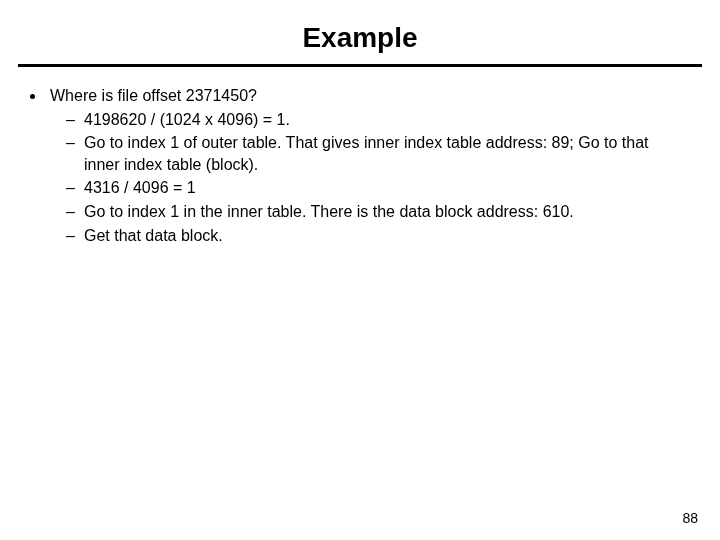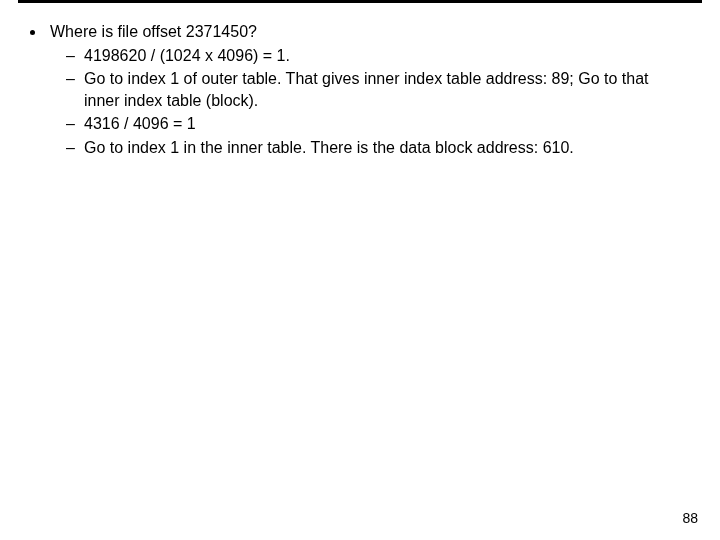--- a/index.html
+++ b/index.html
@@ -63,28 +63,30 @@
     position: absolute;
     right: 22px;
     bottom: 14px;
     font-size: 14px;
   }
 </style>
 </head>
 <body>
 
 <div class="slide">
+  <div class="title">Example</div>
   <hr class="rule">
   <div class="content">
     <ul class="outer">
       <li>
         <span>Where is file offset 2371450?</span>
         <ul class="inner">
           <li><span>4198620 / (1024 x 4096)  = 1.</span></li>
           <li><span>Go to index 1 of outer table. That  gives inner index table address: 89; Go to that inner index table (block).</span></li>
           <li><span>4316 / 4096 = 1</span></li>
           <li><span>Go to index 1 in the inner table. There is the data block address: 610.</span></li>
+          <li><span>Get that  data block.</span></li>
         </ul>
       </li>
     </ul>
   </div>
   <div class="pagenum">88</div>
 </div>
 
 </body></html>

